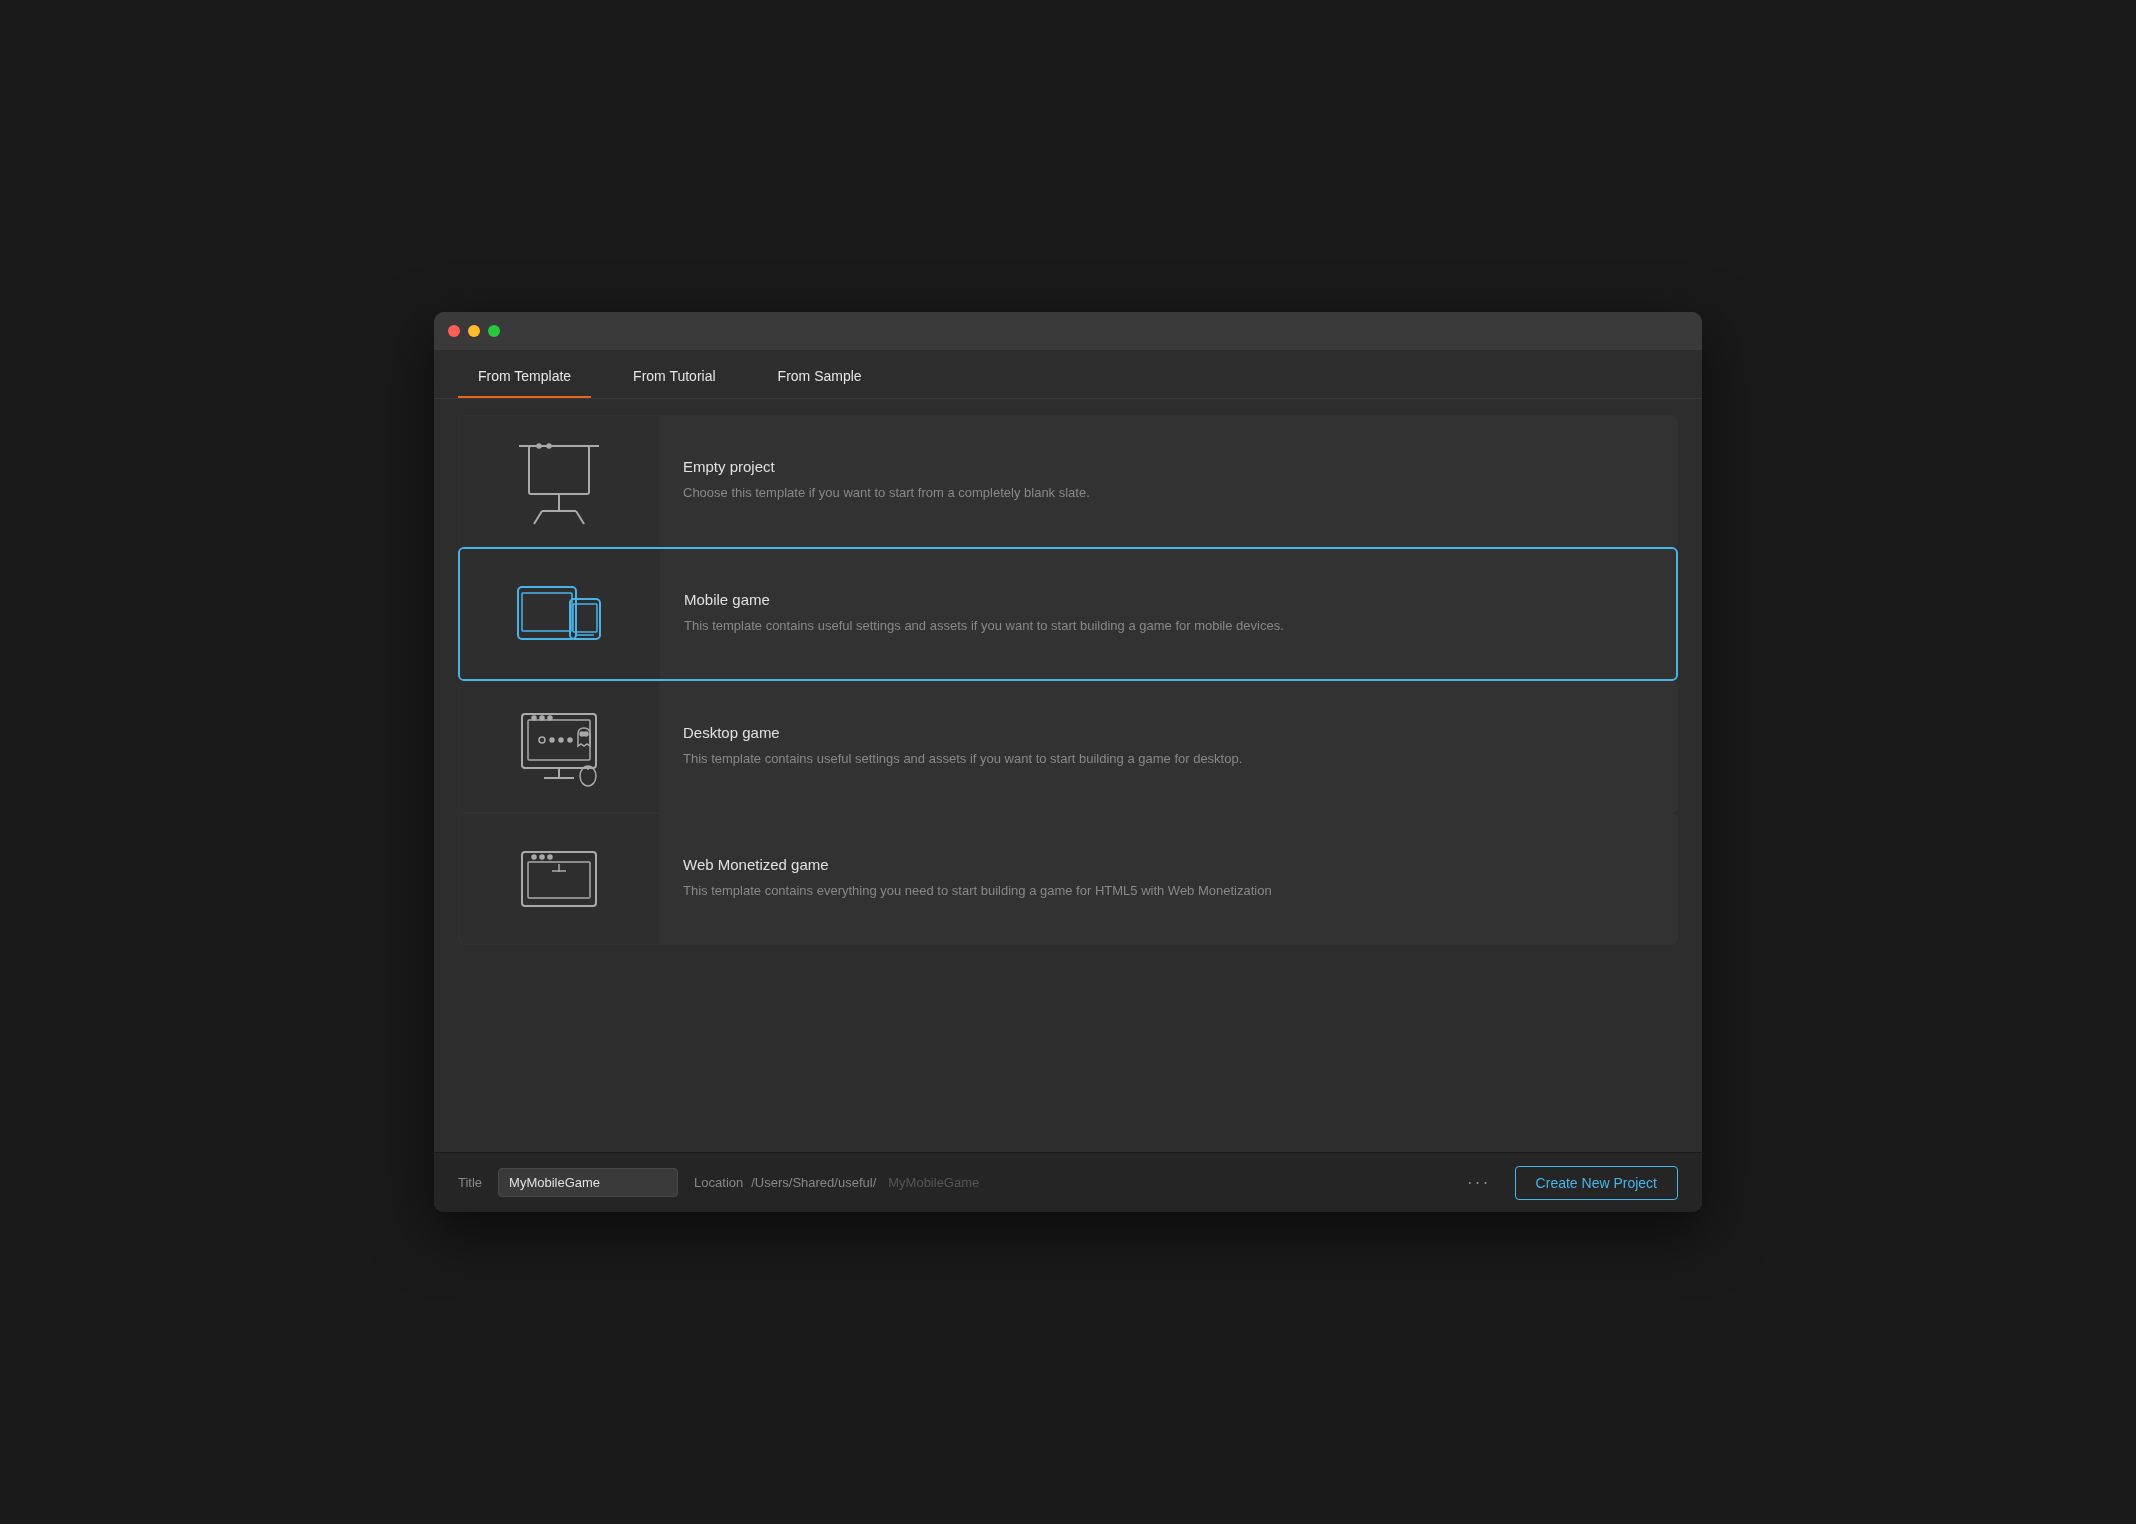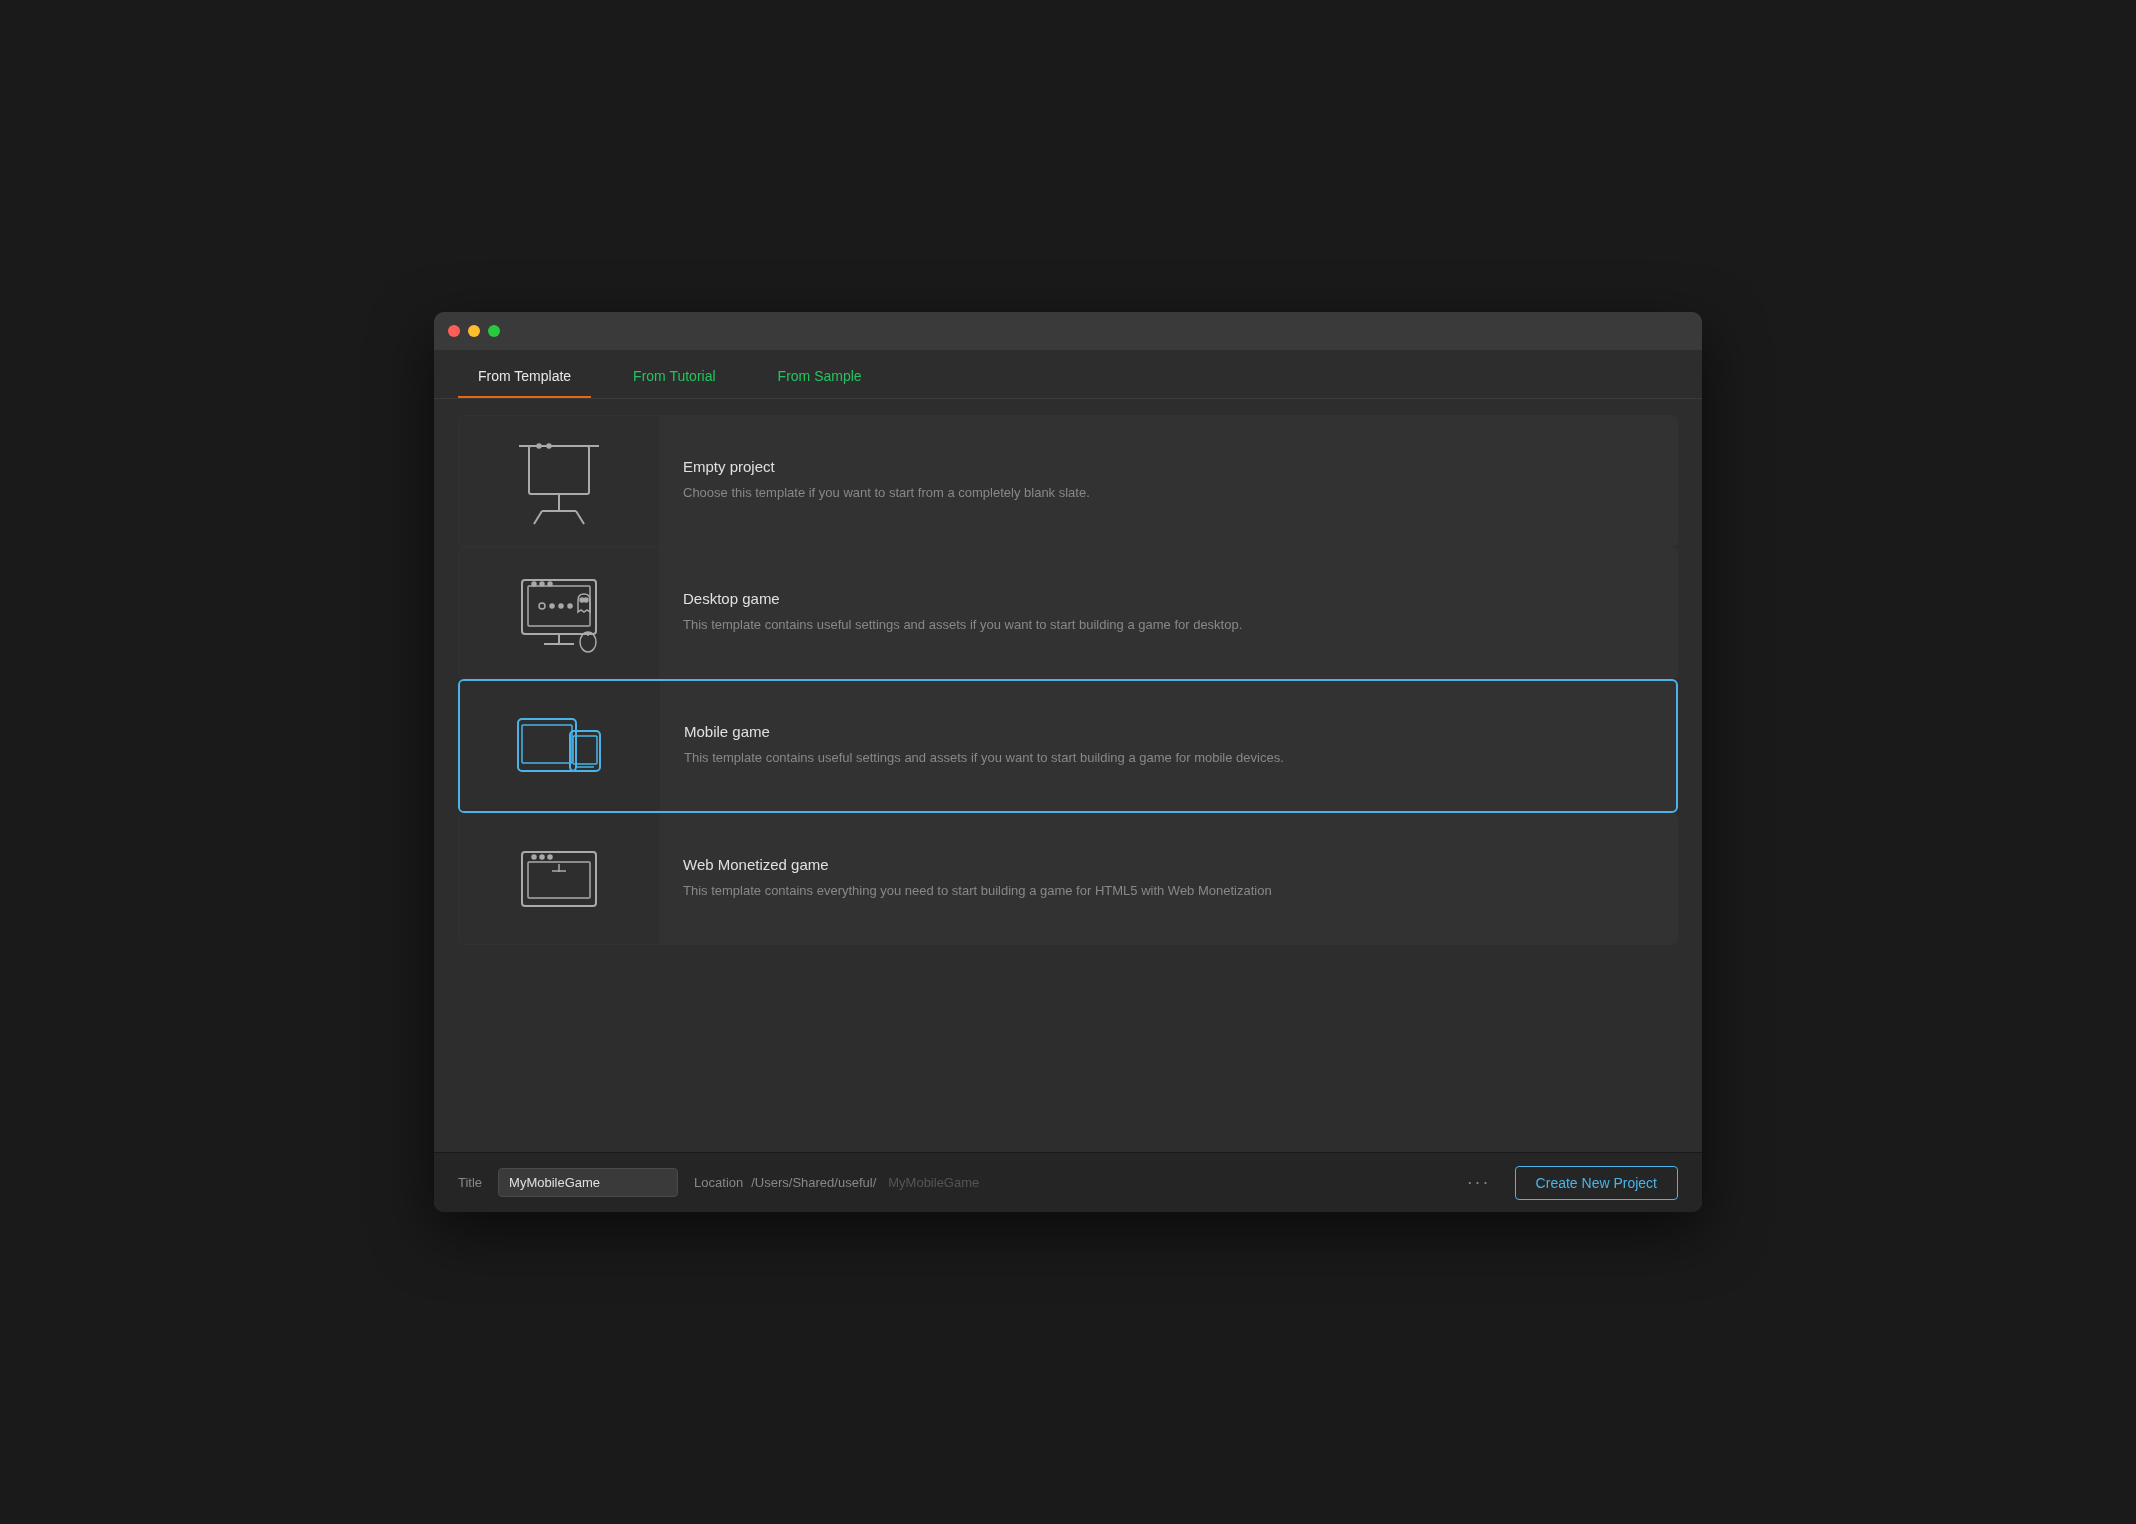--- a/index.html
+++ b/index.html
@@ -117,21 +117,21 @@
       padding: 0 24px;
       background: #2d2d2d;
       border-bottom: 1px solid #3a3a3a;
       flex-shrink: 0;
       gap: 12px;
     }
 
     .tab {
       padding: 18px 20px 14px 20px;
       font-size: 14px;
-      color: #22c55e;
+      color: #e5e5e5;
       cursor: pointer;
       position: relative;
       margin-right: 10px;
     }
 
     .tab.active {
       color: #e8e8e8;
     }
 
     .tab.active::after {
@@ -326,68 +326,68 @@
               <line x1="28" y1="75" x2="20" y2="88" stroke="#aaa" stroke-width="2"></line>
               <line x1="62" y1="75" x2="70" y2="88" stroke="#aaa" stroke-width="2"></line>
             </svg>
           </div>
           <div class="template-info">
             <div class="template-title">Empty project</div>
             <div class="template-desc">Choose this template if you want to start from a completely blank slate.</div>
           </div>
         </div>
 
-        <div class="template-card">
-          <div class="template-icon-area icon-desktop">
-            <svg width="90" height="90" viewBox="0 0 90 90">
-
-              <rect x="8" y="12" width="74" height="54" rx="3" stroke="#aaa" stroke-width="2" fill="none"></rect>
-              <rect x="14" y="18" width="62" height="40" rx="1" stroke="#aaa" stroke-width="1.5" fill="none"></rect>
-
-              <circle cx="28" cy="38" r="3" fill="none" stroke="#aaa" stroke-width="1.5"></circle>
-              <line x1="28" y1="38" x2="40" y2="38" stroke="none"></line>
-              <circle cx="38" cy="38" r="2" fill="#aaa"></circle>
-              <circle cx="47" cy="38" r="2" fill="#aaa"></circle>
-              <circle cx="56" cy="38" r="2" fill="#aaa"></circle>
-
-              <path d="M64 32 Q64 26 70 26 Q76 26 76 32 L76 44 L73 42 L70 44 L67 42 L64 44 Z" stroke="#aaa" stroke-width="1.5" fill="none"></path>
-              <circle cx="68" cy="32" r="2" fill="#aaa"></circle>
-              <circle cx="72" cy="32" r="2" fill="#aaa"></circle>
-
-              <line x1="45" y1="66" x2="45" y2="76" stroke="#aaa" stroke-width="2"></line>
-              <line x1="30" y1="76" x2="60" y2="76" stroke="#aaa" stroke-width="2"></line>
-
-              <circle cx="20" cy="16" r="2" fill="#aaa"></circle>
-              <circle cx="28" cy="16" r="2" fill="#aaa"></circle>
-              <circle cx="36" cy="16" r="2" fill="#aaa"></circle>
-
-              <ellipse cx="74" cy="74" rx="8" ry="10" stroke="#aaa" stroke-width="1.5" fill="none"></ellipse>
-              <line x1="74" y1="64" x2="74" y2="68" stroke="#aaa" stroke-width="1.5"></line>
-            </svg>
-          </div>
-          <div class="template-info">
-            <div class="template-title">Desktop game</div>
-            <div class="template-desc">This template contains useful settings and assets if you want to start building a game for desktop.</div>
-          </div>
-        </div>
-
         <div class="template-card selected">
           <div class="template-icon-area icon-mobile">
             <svg width="100" height="90" viewBox="0 0 100 90">
 
               <rect x="8" y="18" width="58" height="52" rx="4" stroke="#4ab4e8" stroke-width="2" fill="none"></rect>
               <rect x="12" y="24" width="50" height="38" rx="1" stroke="#4ab4e8" stroke-width="1.5" fill="none"></rect>
               <rect x="60" y="30" width="30" height="40" rx="4" stroke="#4ab4e8" stroke-width="2" fill="none"></rect>
               <rect x="63" y="35" width="24" height="28" rx="1" stroke="#4ab4e8" stroke-width="1.5" fill="none"></rect>
               <line x1="66" y1="66" x2="84" y2="66" stroke="#4ab4e8" stroke-width="1.5"></line>
             </svg>
           </div>
           <div class="template-info">
             <div class="template-title">Mobile game</div>
             <div class="template-desc">This template contains useful settings and assets if you want to start building a game for mobile devices.</div>
+          </div>
+        </div>
+
+        <div class="template-card">
+          <div class="template-icon-area icon-desktop">
+            <svg width="90" height="90" viewBox="0 0 90 90">
+
+              <rect x="8" y="12" width="74" height="54" rx="3" stroke="#aaa" stroke-width="2" fill="none"></rect>
+              <rect x="14" y="18" width="62" height="40" rx="1" stroke="#aaa" stroke-width="1.5" fill="none"></rect>
+
+              <circle cx="28" cy="38" r="3" fill="none" stroke="#aaa" stroke-width="1.5"></circle>
+              <line x1="28" y1="38" x2="40" y2="38" stroke="none"></line>
+              <circle cx="38" cy="38" r="2" fill="#aaa"></circle>
+              <circle cx="47" cy="38" r="2" fill="#aaa"></circle>
+              <circle cx="56" cy="38" r="2" fill="#aaa"></circle>
+
+              <path d="M64 32 Q64 26 70 26 Q76 26 76 32 L76 44 L73 42 L70 44 L67 42 L64 44 Z" stroke="#aaa" stroke-width="1.5" fill="none"></path>
+              <circle cx="68" cy="32" r="2" fill="#aaa"></circle>
+              <circle cx="72" cy="32" r="2" fill="#aaa"></circle>
+
+              <line x1="45" y1="66" x2="45" y2="76" stroke="#aaa" stroke-width="2"></line>
+              <line x1="30" y1="76" x2="60" y2="76" stroke="#aaa" stroke-width="2"></line>
+
+              <circle cx="20" cy="16" r="2" fill="#aaa"></circle>
+              <circle cx="28" cy="16" r="2" fill="#aaa"></circle>
+              <circle cx="36" cy="16" r="2" fill="#aaa"></circle>
+
+              <ellipse cx="74" cy="74" rx="8" ry="10" stroke="#aaa" stroke-width="1.5" fill="none"></ellipse>
+              <line x1="74" y1="64" x2="74" y2="68" stroke="#aaa" stroke-width="1.5"></line>
+            </svg>
+          </div>
+          <div class="template-info">
+            <div class="template-title">Desktop game</div>
+            <div class="template-desc">This template contains useful settings and assets if you want to start building a game for desktop.</div>
           </div>
         </div>
 
         <div class="template-card" style="min-height:100px;">
           <div class="template-icon-area icon-web">
             <svg width="90" height="90" viewBox="0 0 90 90">
               <rect x="8" y="18" width="74" height="54" rx="3" stroke="#aaa" stroke-width="2" fill="none"></rect>
               <rect x="14" y="28" width="62" height="36" rx="1" stroke="#aaa" stroke-width="1.5" fill="none"></rect>
               <circle cx="20" cy="23" r="2" fill="#aaa"></circle>
               <circle cx="28" cy="23" r="2" fill="#aaa"></circle>

